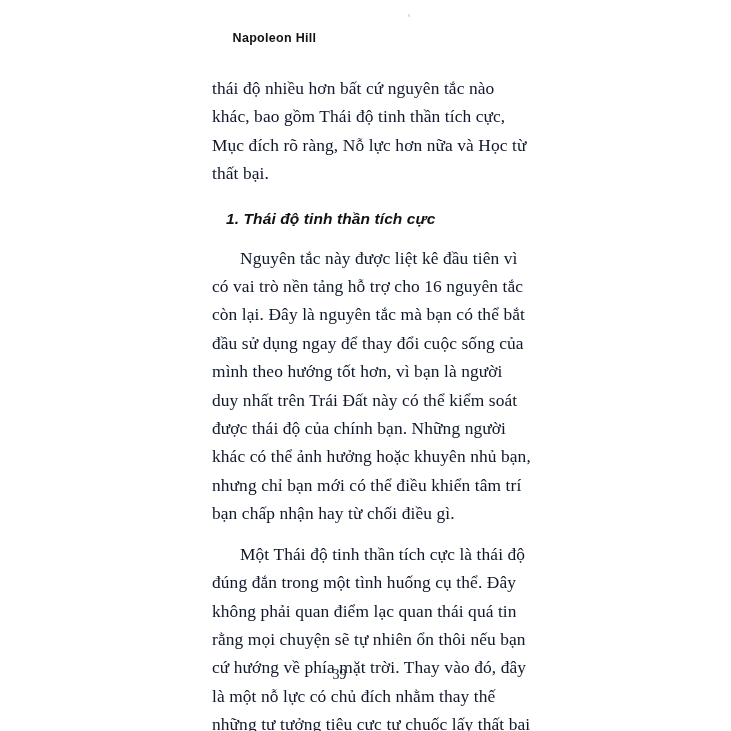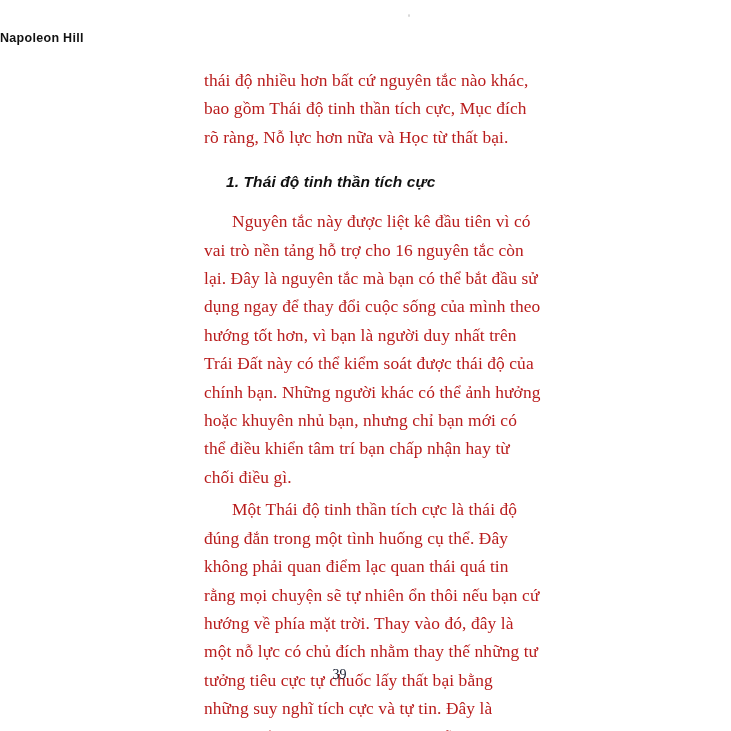--- a/index.html
+++ b/index.html
@@ -18,43 +18,43 @@
     position: relative;
     width: 731px;
     height: 731px;
     box-sizing: border-box;
   }
   .header {
     position: absolute;
     top: 28px;
     left: 0;
     width: 731px;
-    text-align: left;
+    text-align: center;
     padding-right: 182px;
     box-sizing: border-box;
   }
   .header-title {
     font-family: "Liberation Sans", sans-serif;
     font-weight: bold;
     font-size: 12.5px;
     letter-spacing: 0.3px;
     color: #121212;
   }
   .content {
     position: absolute;
     top: 62px;
     left: 200px;
     width: 345px;
   }
   p.para {
-    margin: 4px;
+    margin: 12px;
     font-size: 17.4px;
     line-height: 28.4px;
     text-align: left;
-    color: #b91c1c;
+    color: #0f172a;
     letter-spacing: 0.1px;
   }
   p.indent {
     text-indent: 28px;
   }
   h2.section-heading {
     margin: 20px 0 14px 0;
     font-family: "Liberation Sans", sans-serif;
     font-size: 15.5px;
     font-weight: bold;

